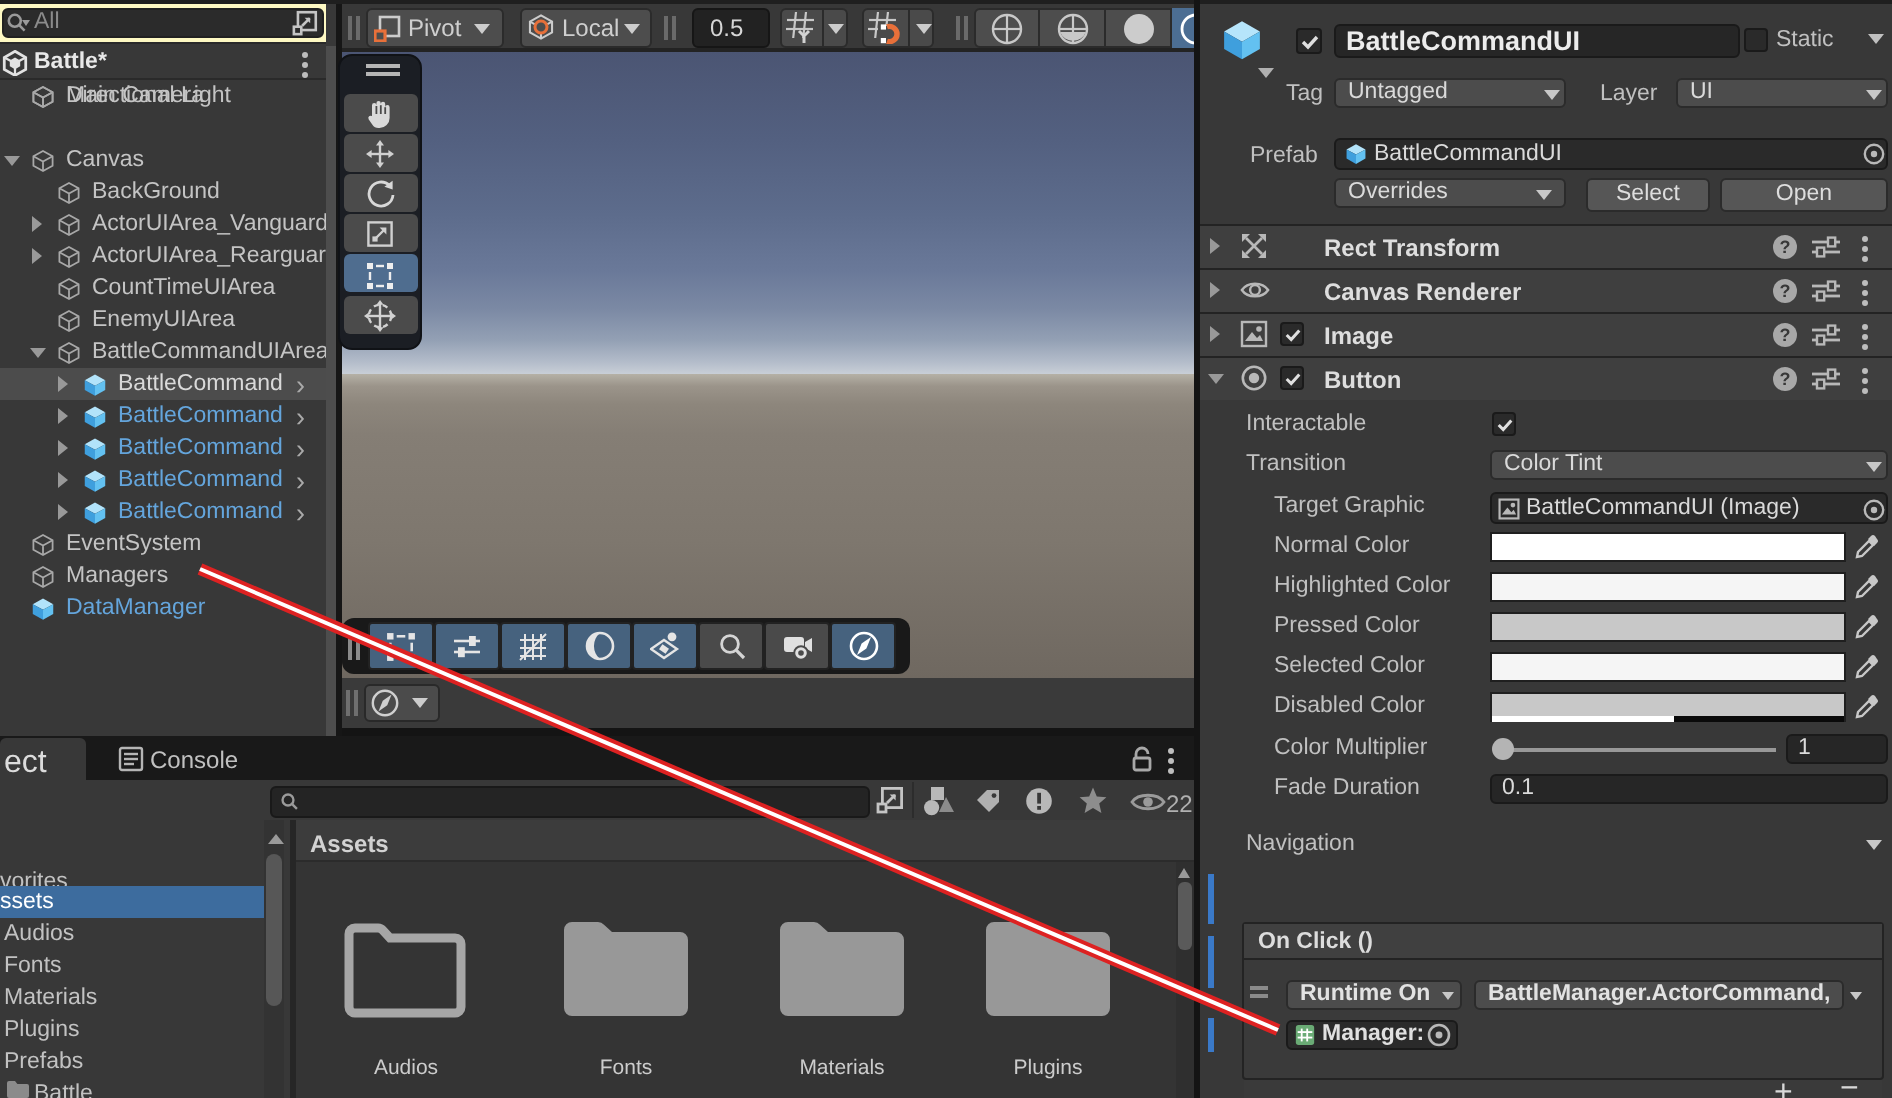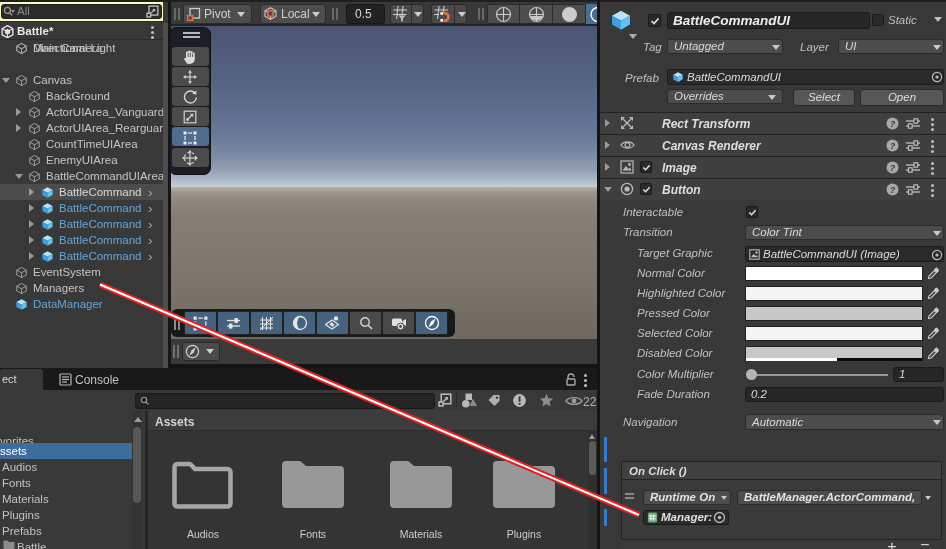--- a/index.html
+++ b/index.html
@@ -440,21 +440,21 @@
       </svg>
 <div class="abs" style="left:35px;top:10px;border-left:4px solid transparent;border-right:4px solid transparent;border-top:5px solid #cccccc;"></div>
 </div>
   <div class="abs" style="left:0;top:364px;width:426px;height:4px;background:#141414;"></div>
 </div>
 <div class="abs" style="left:597px;top:0;width:3px;height:549px;background:#141414;"></div>
 
 <div class="abs" id="project" style="left:0;top:368px;width:597px;height:181px;background:#383838;">
 <div class="abs" style="left:0;top:0;width:597px;height:22px;background:#191919;"></div>
 <div class="abs" style="left:0;top:1px;width:43px;height:21px;background:#383838;border-radius:3px 3px 0 0;"></div>
-<span class="abs" style="left:2px;top:5px;font-size:11px;color:#dcdcdc;">ect</span>
+<span class="abs" style="left:2px;top:5px;font-size:16px;color:#dcdcdc;">ect</span>
 <svg class="abs" style="left:59px;top:5px;" width="13" height="13" viewBox="0 0 13 13">
       <rect x="1" y="1" width="11" height="11" rx="1" fill="none" stroke="#b5b5b5" stroke-width="1.2"></rect>
       <g stroke="#b5b5b5" stroke-width="1.2">
         <line x1="3" y1="4" x2="10" y2="4"></line>
         <line x1="3" y1="6.5" x2="10" y2="6.5"></line>
         <line x1="3" y1="9" x2="8" y2="9"></line>
       </g>
     </svg>
 <span class="abs" style="left:75px;top:5px;font-size:12px;color:#c0c0c0;">Console</span>
 <svg class="abs" style="left:565px;top:5px;" width="12" height="13" viewBox="0 0 12 13">
@@ -529,21 +529,21 @@
 <svg class="abs" style="left:388px;top:89px;" width="66" height="55" viewBox="0 0 66 55">
       <path d="M2 8 a4 4 0 0 1 4 -4 h13 a4 4 0 0 1 3 1.4 L26 9 h34 a4 4 0 0 1 4 4 v34 a4 4 0 0 1 -4 4 H6 a4 4 0 0 1 -4 -4 Z" fill="#989898"></path>
     </svg>
 <div class="abs" style="left:376px;top:160px;width:90px;text-align:center;font-size:10.5px;color:#cccccc;">Materials</div>
 <svg class="abs" style="left:491px;top:89px;" width="66" height="55" viewBox="0 0 66 55">
       <path d="M2 8 a4 4 0 0 1 4 -4 h13 a4 4 0 0 1 3 1.4 L26 9 h34 a4 4 0 0 1 4 4 v34 a4 4 0 0 1 -4 4 H6 a4 4 0 0 1 -4 -4 Z" fill="#989898"></path>
     </svg>
 <div class="abs" style="left:479px;top:160px;width:90px;text-align:center;font-size:10.5px;color:#cccccc;">Plugins</div>
 </div>
 
-<div class="abs" id="inspector" style="left:600px;top:0;width:346px;height:549px;background:#383838;border-top:2px solid #1f1f1f;font-style:italic;">
+<div class="abs" id="inspector" style="left:600px;top:0;width:346px;height:549px;background:#383838;border-top:2px solid #1f1f1f;">
 <svg class="abs" style="left:10px;top:7px;" width="22" height="22" viewBox="0 0 16 16">
       <path d="M8 1.2 L14.5 4.9 L8 8.6 L1.5 4.9 Z" fill="#b6e5fb"></path>
       <path d="M1.5 4.9 L8 8.6 L8 15 L1.5 11.3 Z" fill="#3f9fdd"></path>
       <path d="M14.5 4.9 L8 8.6 L8 15 L14.5 11.3 Z" fill="#63c1f1"></path>
     </svg>
 <div class="abs" style="left:29px;top:32px;border-left:4px solid transparent;border-right:4px solid transparent;border-top:5px solid #b0b0b0;"></div>
 <div class="abs" style="left:48px;top:12px;width:13px;height:13px;background:#2a2a2a;border:1px solid #1a1a1a;border-radius:2px;"></div>
 <svg class="abs" style="left:50px;top:14px;" width="10" height="10" viewBox="0 0 10 10">
       <path d="M1.5 5 L4 7.5 L8.5 2.5" fill="none" stroke="#dfdfdf" stroke-width="1.7"></path>
     </svg>
@@ -731,25 +731,22 @@
       <path d="M1.5 11.5 L2 9 L7.5 3.5 L9.5 5.5 L4 11 Z" fill="none" stroke="#c8c8c8" stroke-width="1.2"></path>
       <path d="M7 2.5 L8.5 1 a1.4 1.4 0 0 1 2 0 L11.5 2.5 a1.4 1.4 0 0 1 0 2 L10 6 Z" fill="#c8c8c8"></path>
     </svg>
 <span class="ilabel" style="left:37px;top:366px;">Color Multiplier</span>
 <div class="abs" style="left:152px;top:371.5px;width:136px;height:2px;background:#989898;"></div>
 <div class="abs" style="left:146px;top:367px;width:11px;height:11px;border-radius:50%;background:#b4b4b4;"></div>
 <div class="fld" style="left:293px;top:365px;width:51px;height:15px;"></div>
 <span class="abs" style="left:299px;top:366px;font-size:11.5px;color:#dadada;">1</span>
 <span class="ilabel" style="left:37px;top:386px;">Fade Duration</span>
 <div class="fld" style="left:145px;top:385px;width:199px;height:15px;"></div>
-<span class="abs" style="left:151px;top:386px;font-size:11.5px;color:#dadada;">0.2</span>
+<span class="abs" style="left:151px;top:386px;font-size:11.5px;color:#dadada;">0.1</span>
 <span class="ilabel" style="left:23px;top:414px;">Navigation</span>
-<div class="ddown" style="left:145px;top:412px;width:199px;height:16px;">
-      <span class="lbl" style="line-height:14px;">Automatic</span>
-    </div>
 <div class="abs" style="left:333px;top:418px;border-left:4px solid transparent;border-right:4px solid transparent;border-top:5px solid #c8c8c8;"></div>
 <div class="abs" style="left:21px;top:459px;width:321px;height:79px;background:#3a3a3a;border:1px solid #232323;border-radius:2px;"></div>
 <div class="abs" style="left:22px;top:460px;width:319px;height:18px;background:#404040;border-bottom:1px solid #232323;"></div>
 <span class="abs" style="left:29px;top:463px;font-size:11.5px;font-weight:bold;color:#dcdcdc;">On Click ()</span>
 <div class="abs" style="left:25px;top:491px;width:9px;height:2px;background:#8a8a8a;"></div>
 <div class="abs" style="left:25px;top:495px;width:9px;height:2px;background:#8a8a8a;"></div>
 <div class="ddown" style="left:43px;top:488px;width:88px;height:15px;background:#4c4c4c;">
       <span class="lbl" style="font-weight:bold;color:#e2e2e2;">Runtime On</span>
     </div>
 <div class="abs" style="left:121px;top:494px;border-left:3.5px solid transparent;border-right:3.5px solid transparent;border-top:4.5px solid #c8c8c8;"></div>

